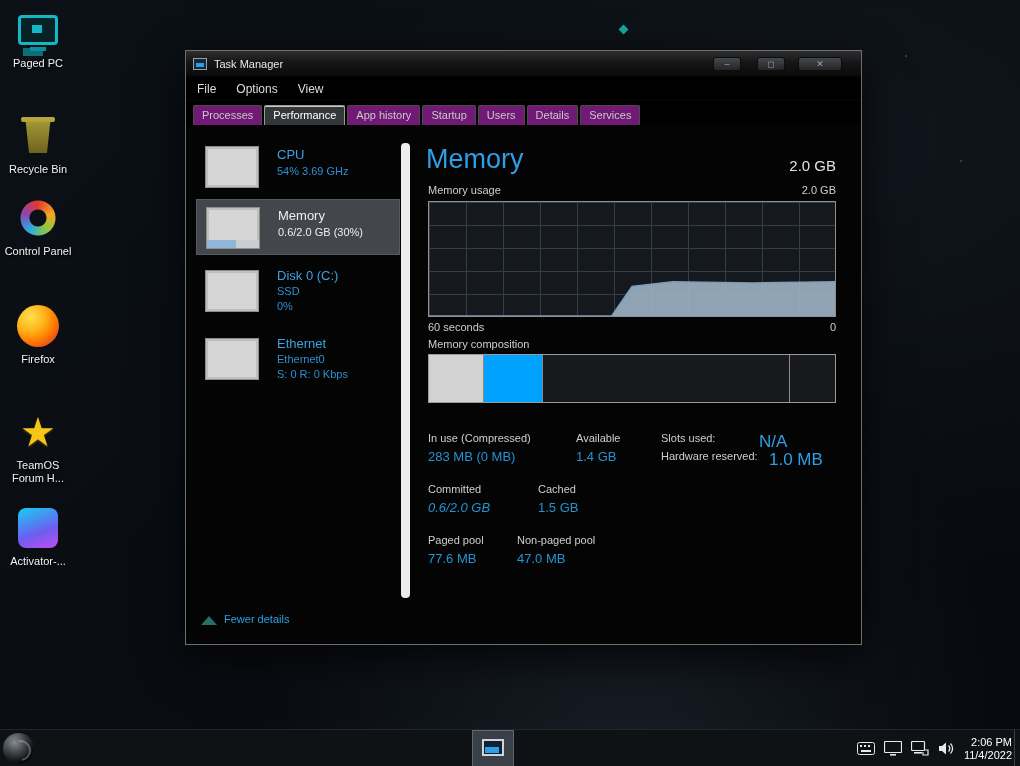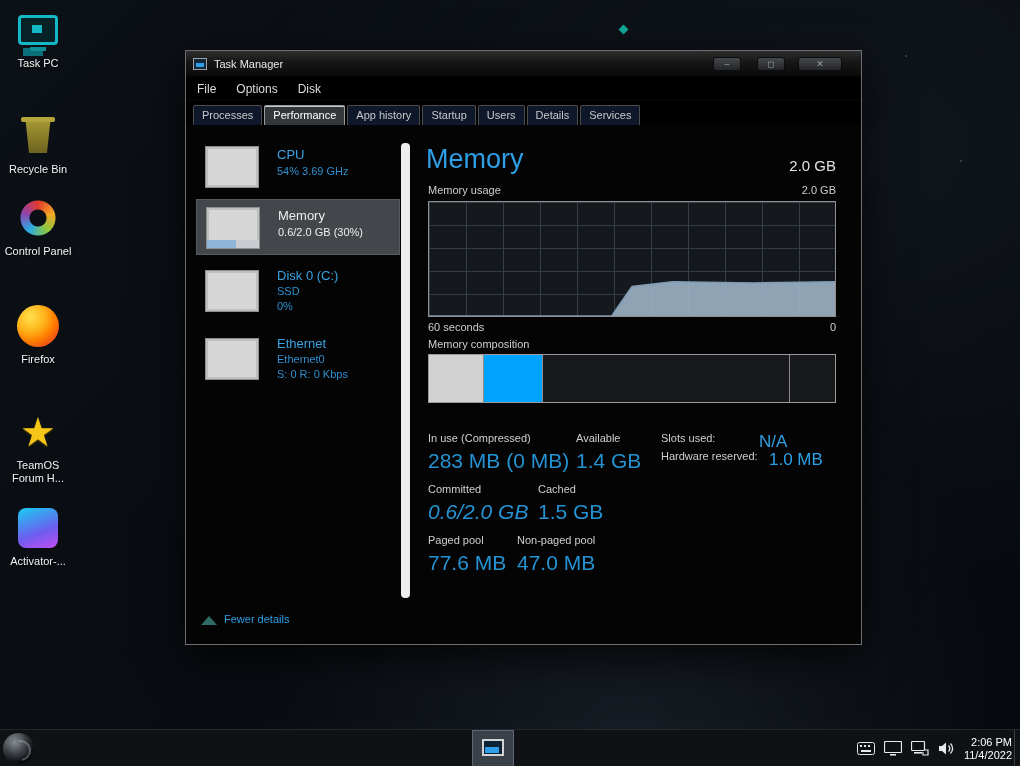--- a/index.html
+++ b/index.html
@@ -63,39 +63,39 @@
   #titlebar .t-text { font-size:11px; color:#e8e8e8; margin-left:7px; }
   .winbtn { position:absolute; top:6px; height:14px; border-radius:3px;
     background:linear-gradient(180deg,#45484c,#232528); border:1px solid #0c0c0c;
     color:#9aa0a6; font-size:9px; line-height:12px; text-align:center; }
 
   #menubar { position:absolute; left:0; top:27px; width:100%; height:21px; background:#000;
     display:flex; align-items:center; padding-left:11px; }
   .menu-item { font-size:12px; color:#dcdcdc; margin-right:20px; }
 
   #tabstrip { position:absolute; left:0; top:50px; width:100%; height:24px; background:#000; display:flex; align-items:flex-end; padding-left:7px; }
-  .tab { font-size:11px; color:#c9c9c9; background:#0f172a; border:1px solid #4c4c4c; border-bottom:none;
+  .tab { font-size:11px; color:#c9c9c9; background:#701a75; border:1px solid #4c4c4c; border-bottom:none;
     padding:3px 8px 4px 8px; margin-right:2px; border-radius:2px 2px 0 0; }
   .tab.active { background:#33373a; border-color:#9a9a9a; color:#fff; box-shadow:inset 0 1px 0 #c8c8c8; }
 
   
   .side-item { position:absolute; left:10px; width:204px; }
   .side-item.selected { background:#43474c; border:1px solid #565b60; }
   .thumb { position:absolute; left:9px; top:7px; width:54px; height:42px; background:#d6d6d6; border:1px solid #8e8e8e; box-shadow:inset 0 0 0 2px #bfbfbf; }
   .thumb.mem::after { content:''; position:absolute; left:0; bottom:0; width:100%; height:8px;
     background:linear-gradient(to right,#8fb6d9 0 55%, #c9cdd1 55%); }
   .side-title { position:absolute; left:81px; font-size:13px; color:#3aa3e3; }
   .side-sub { position:absolute; left:81px; font-size:11px; color:#2f8fd0; }
   .side-item.selected .side-title, .side-item.selected .side-sub { color:#ececec; }
 
   #pane-scrollbar { position:absolute; left:215px; top:92px; width:9px; height:455px; background:#ededed; border-radius:4px; }
 
   
   .lbl { font-size:11px; color:#cfcfcf; }
-  .bigval { font-size:21px; color:#2592d2; }
+  .bigval { font-size:13px; color:#2592d2; }
   .smallval { font-size:17px; color:#2e9fe6; }
 
   #mem-graph { position:absolute; left:242px; top:150px; width:408px; height:116px;
     background:#15191d; border:1px solid #8f8f8f;
     background-image:
       repeating-linear-gradient(to right, #343e46 0 1px, transparent 1px 37px),
       repeating-linear-gradient(to bottom, #343e46 0 1px, transparent 1px 23px); }
   #mem-graph svg { position:absolute; inset:0; width:100%; height:100%; }
 
   #comp-bar { position:absolute; left:242px; top:303px; width:408px; height:49px;
@@ -132,21 +132,21 @@
 
   <span class="wp-star" style="left:760px; top:90px;"></span>
   <span class="wp-star" style="left:905px; top:55px;"></span>
   <span class="wp-star" style="left:960px; top:160px;"></span>
   <span class="wp-glyph" style="left:620px; top:26px;"></span>
 
   <div class="dicon" style="top:6px;">
     <div class="art">
         <div class="pc-icon"></div>
       </div>
-    <div class="lbl">Task PC</div>
+    <div class="lbl">Paged PC</div>
   </div>
   <div class="dicon" style="top:194px;">
     <div class="art">
         <div class="gear-icon"></div>
       </div>
     <div class="lbl">Control Panel</div>
   </div>
   <div class="dicon" style="top:112px;">
     <div class="art">
         <div class="bin-wrap">
@@ -180,21 +180,21 @@
       <div class="tm-mini-icon"></div>
       <span class="t-text">Task Manager</span>
     </div>
     <div class="winbtn" style="left:527px; width:28px;">–</div>
     <div class="winbtn" style="left:571px; width:28px;">◻</div>
     <div class="winbtn" style="left:612px; width:44px;">✕</div>
 
     <div id="menubar">
       <span class="menu-item">File</span>
       <span class="menu-item">Options</span>
-      <span class="menu-item">Disk</span>
+      <span class="menu-item">View</span>
     </div>
 
     <div id="tabstrip">
       <div class="tab">Processes</div>
       <div class="tab active">Performance</div>
       <div class="tab">App history</div>
       <div class="tab">Startup</div>
       <div class="tab">Users</div>
       <div class="tab">Details</div>
       <div class="tab">Services</div>

